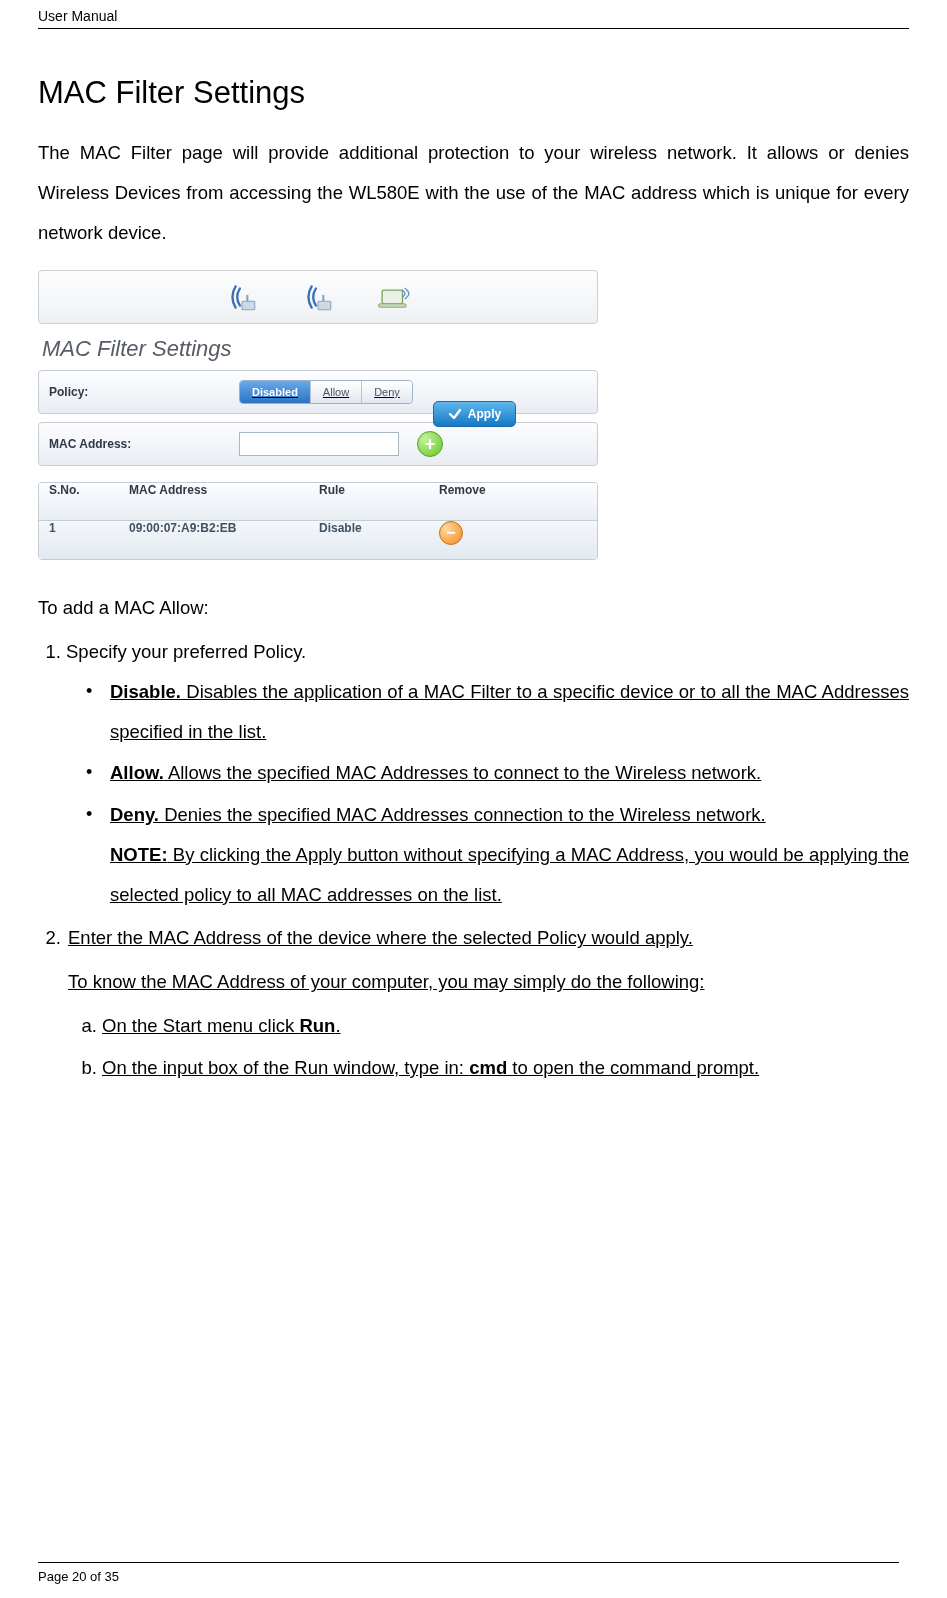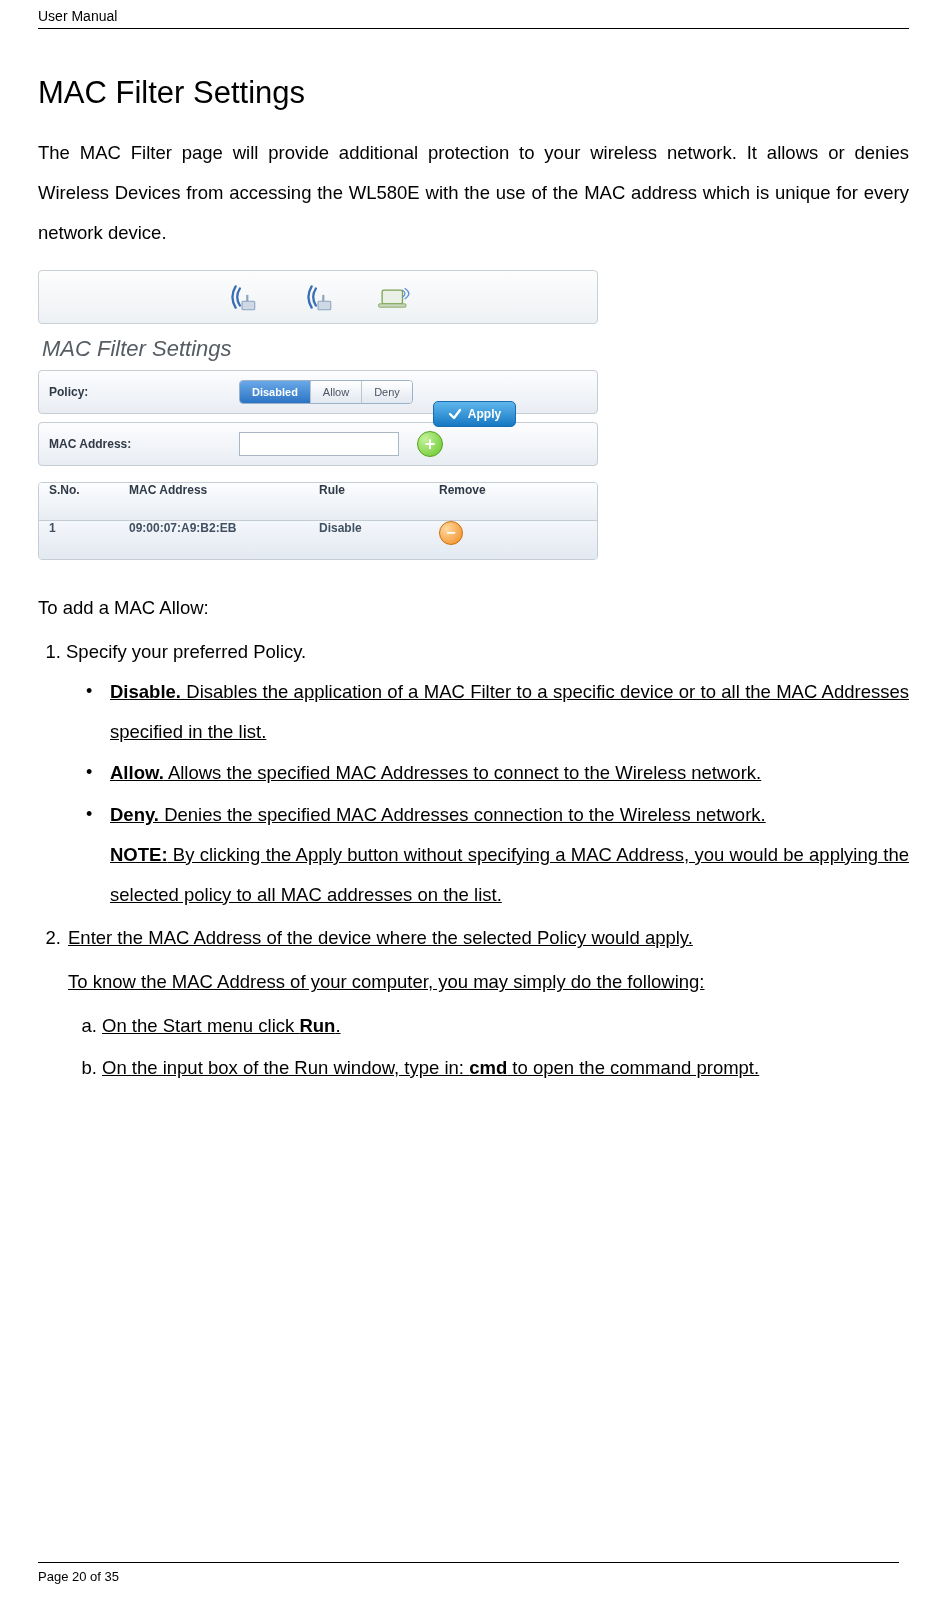--- a/index.html
+++ b/index.html
@@ -62,20 +62,21 @@
     display:flex; align-items:center;
     padding:0 10px;
     margin-bottom:8px;
     font-family: Tahoma, Arial, sans-serif;
     font-size:12px;
   }
   .row .lbl { width:190px; font-weight:700; color:#2f3a46; }
   .seg {
     display:flex; border-radius:4px; overflow:hidden; border:1px solid #9bb2c8;
     font-size:11px;
+    text-decoration:underline;
   }
   .seg span { padding:5px 12px; background:linear-gradient(#fff,#e2e8f0); color:#4a5565; border-right:1px solid #b7c5d3;}
   .seg span:last-child{border-right:none;text-align:right;}
   .seg .active { background:linear-gradient(#6aa8e8,#2b74c4); color:#fff; font-weight:700;}
   .apply-btn {
     margin-left:20px;
     display:inline-flex; align-items:center; gap:6px;
     background: linear-gradient(#5fb7ec,#1678c4);
     color:#fff; font-weight:700; font-size:12px;
     padding:5px 14px; border-radius:5px; border:1px solid #1a6cb0;margin-top:44px;

